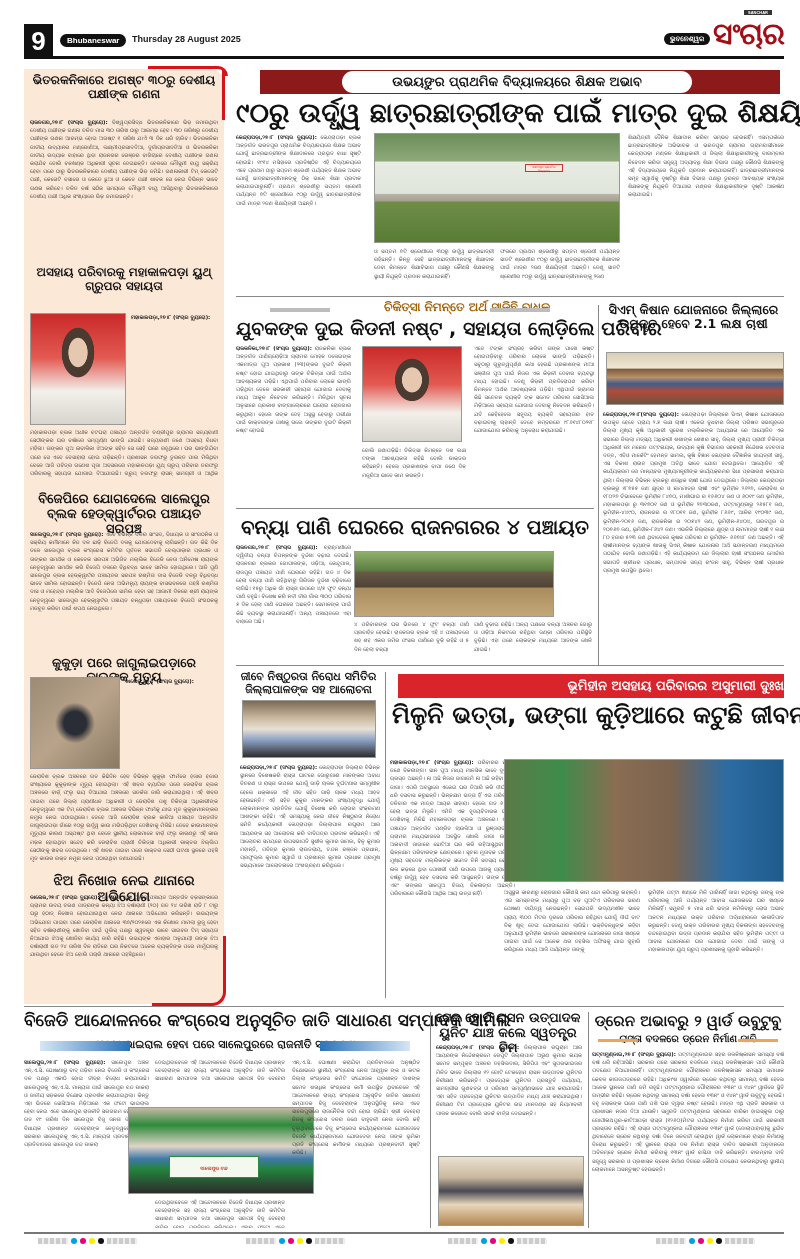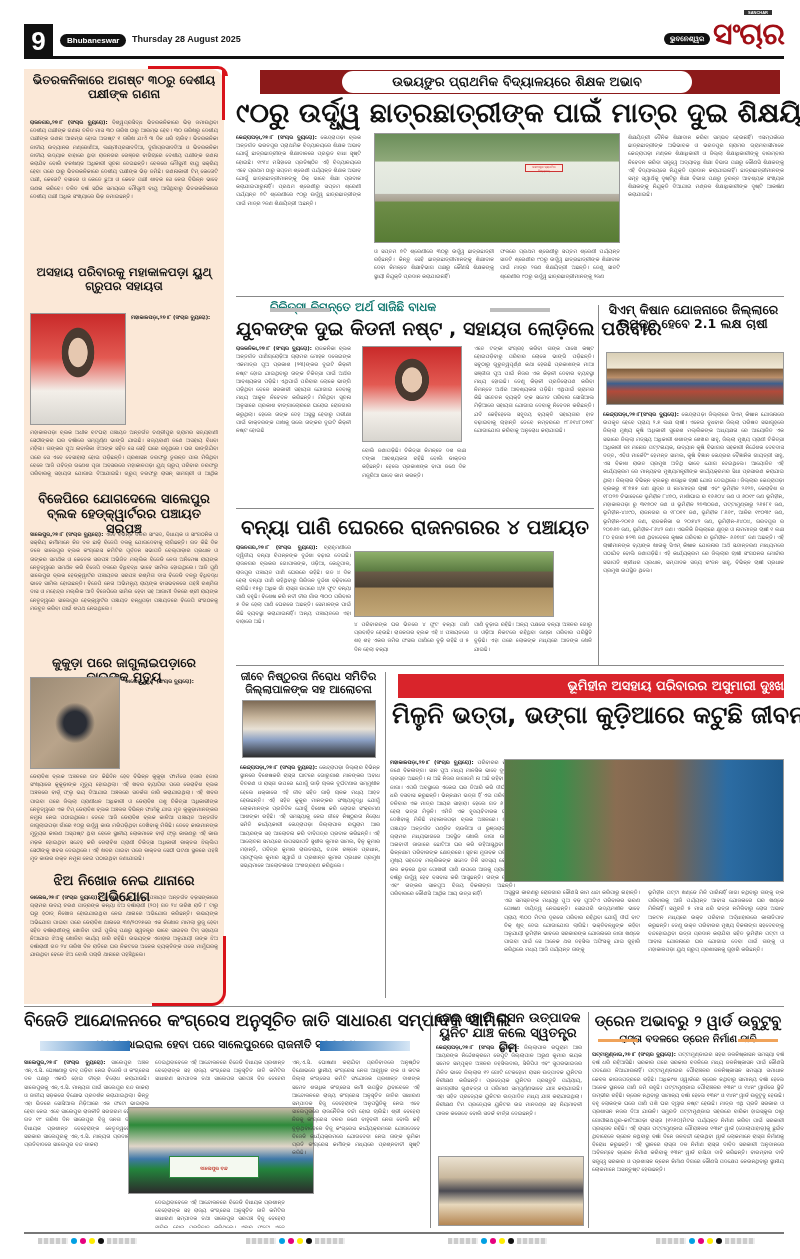--- a/index.html
+++ b/index.html
@@ -28,21 +28,21 @@
   
   .left-col { position: absolute; left: 24px; top: 69px; width: 200px; height: 935px; background: #fbe8d7; border-top-right-radius: 14px; }
   .left-col-red-top { position: absolute; left: 148px; top: 66px; width: 80px; height: 10px; border-top: 3px solid #d9131a; border-top-right-radius: 14px; border-right: 3px solid #d9131a; }
   .left-col-red-right { position: absolute; left: 222px; top: 70px; width: 3px; height: 50px; background: #d9131a; }
   .left-col-red-bottom { position: absolute; left: 152px; top: 936px; width: 74px; height: 70px; border-right: 3px solid #d9131a; border-bottom: 3px solid #d9131a; border-bottom-right-radius: 14px; }
 
   
   .kicker-dark { position: absolute; background: #8c1a1a; }
   .kicker-pill { position: absolute; background: #fff; border-radius: 14px; font: bold 13px "DejaVu Sans", sans-serif; text-align: center; color: #111; line-height: 22px; }
   .kicker-red { position: absolute; background: #d9242b; color: #fff; font: bold 13px "DejaVu Sans", sans-serif; text-align: right; line-height: 24px; }
-  .kicker-gray-lines { position: absolute; font: bold 12px "DejaVu Sans", sans-serif; text-align: left; color: #0f766e; }
+  .kicker-gray-lines { position: absolute; font: bold 12px "DejaVu Sans", sans-serif; text-align: right; color: #a16207; }
   .kicker-gray-lines::before, .kicker-gray-lines::after { content: ""; position: absolute; top: 50%; height: 4px; background: #bdbdbd; width: 60px; }
   .kicker-gray-lines::before { left: 0; } .kicker-gray-lines::after { right: 0; }
   .kicker-blue { position: absolute; font: bold 11px "DejaVu Sans", sans-serif; text-align: center; color: #111; }
   .kicker-blue::before, .kicker-blue::after { content: ""; position: absolute; top: 3px; height: 10px; width: 90px; background: linear-gradient(90deg, #d6e6f5, #2d73b8); }
   .kicker-blue::before { left: 0; } .kicker-blue::after { right: 0; background: linear-gradient(90deg, #2d73b8, #d6e6f5); }
   .kicker-orange { position: absolute; font: bold 10px "DejaVu Sans", sans-serif; text-align: center; color: #111; }
   .kicker-orange::before, .kicker-orange::after { content: ""; position: absolute; top: 6px; height: 3px; width: 40px; background: #f0a35a; }
   .kicker-orange::before { left: 0; } .kicker-orange::after { right: 0; }
 
   

